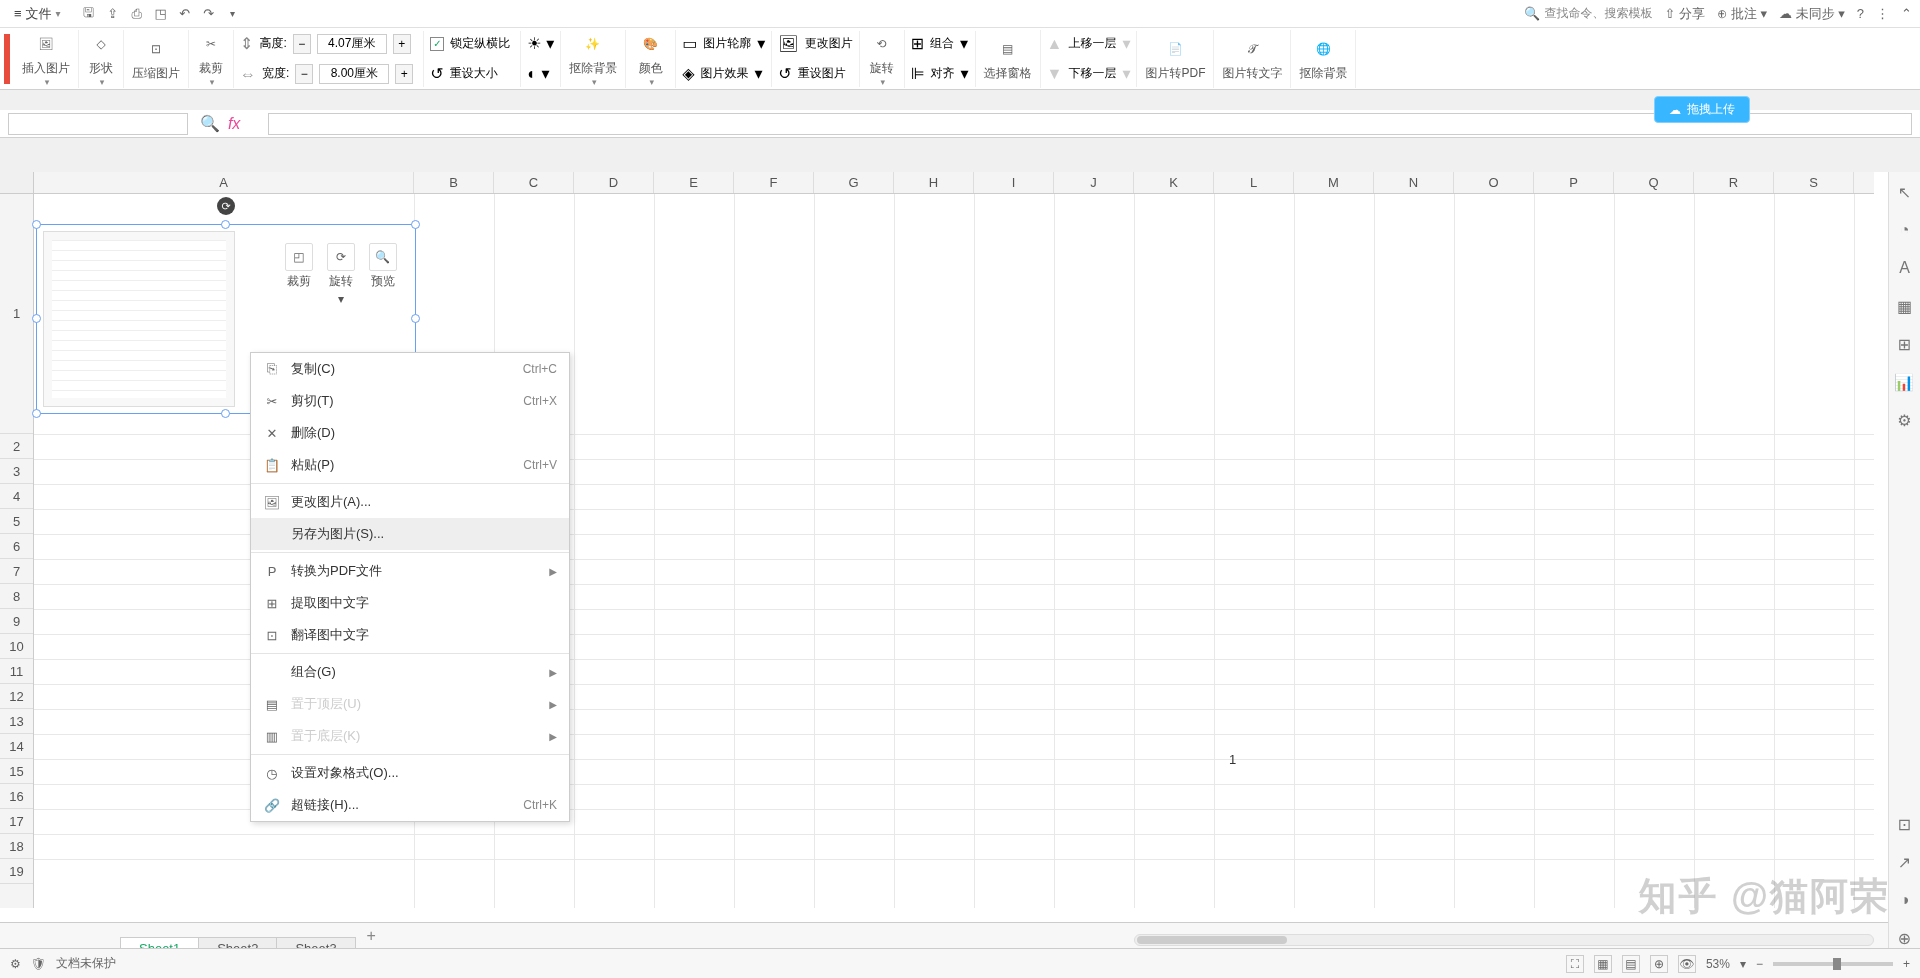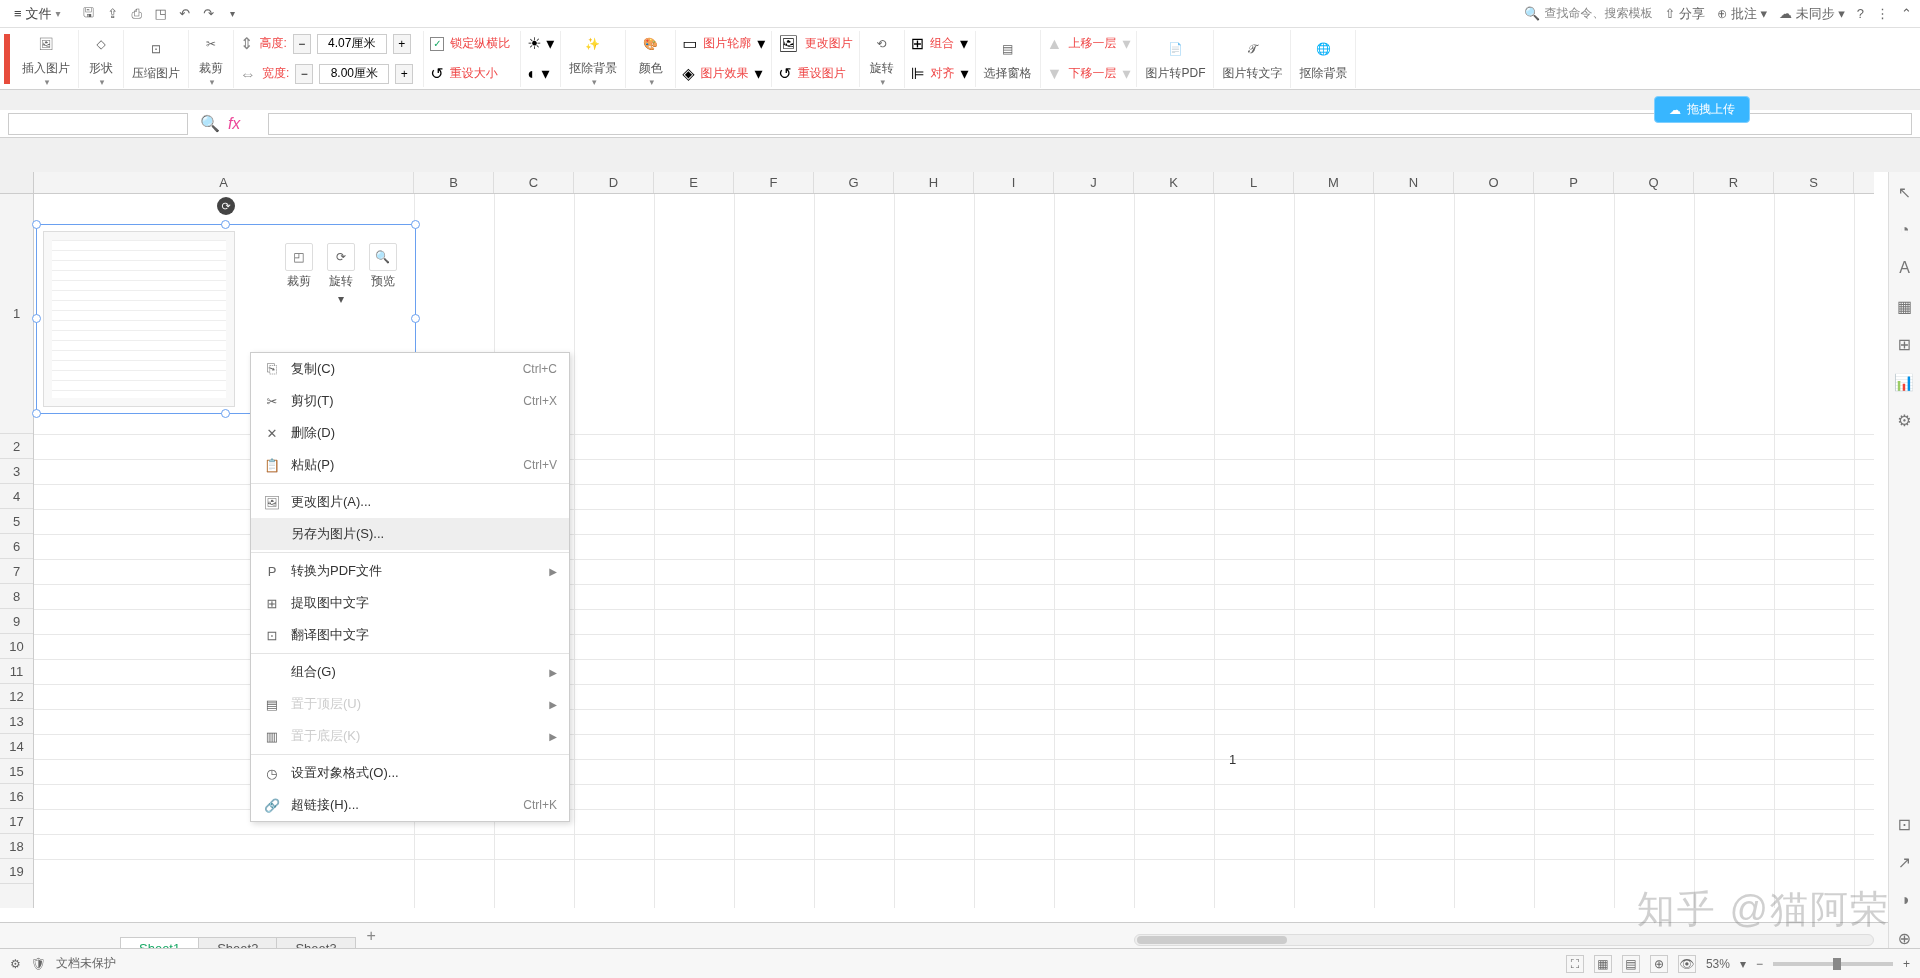--- a/index.html
+++ b/index.html
@@ -18,21 +18,21 @@
 
 
 .ribbon { height: 62px; background: #fff; border-bottom: 1px solid #d0d0d0; display: flex; align-items: center; padding: 0 4px; position: relative; }
 
 .rgroup { display: flex; flex-direction: column; align-items: center; justify-content: center; padding: 0 8px; height: 58px; cursor: pointer; color: #555; font-size: 12px; border-right: 1px solid #eee; }
 .rgroup-big-icon { width: 28px; height: 28px; margin-bottom: 2px; display: flex; align-items: center; justify-content: center; color: #666; }
 .rgroup-row { display: flex; align-items: center; gap: 6px; height: 26px; }
 .rgroup-stack { display: flex; flex-direction: column; gap: 4px; padding: 0 6px; }
 .size-input { width: 70px; height: 20px; border: 1px solid #ccc; font-size: 12px; text-align: center; background: #fff; }
 .spin-btn { width: 18px; height: 20px; border: 1px solid #ccc; background: #f5f5f5; display: inline-flex; align-items: center; justify-content: center; font-size: 12px; cursor: pointer; }
-.ribbon-label { font-size: 12px; color: #ef4444; }
+.ribbon-label { font-size: 12px; color: #000000; }
 .rgroup .dd { font-size: 9px; color: #888; margin-left: 2px; }
 .disabled { color: #ccc !important; }
 
 .upload-pill { position: absolute; right: 170px; top: 96px; background: #38b6ff; color: #fff; font-size: 12px; padding: 4px 14px; border-radius: 4px; display: flex; align-items: center; gap: 6px; border: 1px solid #7fcfff; }
 
 
 .formula-bar { height: 28px; background: #fff; border-bottom: 1px solid #d0d0d0; display: flex; align-items: center; margin-top: 20px; }
 .name-box { width: 180px; height: 22px; border: 1px solid #ccc; margin-left: 8px; background: #fff; }
 .fx-area { flex: 1; height: 22px; border: 1px solid #ccc; margin: 0 8px 0 20px; background: #fff; display: flex; align-items: center; padding-left: 6px; color: #888; font-size: 12px; }
 .fx-icon { margin: 0 8px; color: #ec4899; font-style: italic; }
@@ -85,21 +85,21 @@
 
 .status-bar { position: absolute; bottom: 0; left: 0; right: 0; height: 30px; background: #f7f7f7; border-top: 1px solid #ccc; display: flex; align-items: center; font-size: 12px; color: #666; padding: 0 10px; gap: 10px; }
 .status-right { margin-left: auto; display: flex; align-items: center; gap: 10px; }
 .view-btn { width: 18px; height: 18px; border: 1px solid #ccc; display: inline-flex; align-items: center; justify-content: center; color: #666; cursor: pointer; }
 .zoom-slider { width: 120px; height: 4px; background: #ccc; position: relative; }
 .zoom-slider .z-thumb { position: absolute; left: 50%; top: -4px; width: 8px; height: 12px; background: #888; }
 
 .cell-num { position: absolute; top: 558px; left: 1195px; font-size: 13px; color: #333; }
 
 
-.watermark { position: absolute; right: 30px; bottom: 43px; font-size: 38px; color: rgba(120,120,120,0.35); font-weight: 400; letter-spacing: 2px; pointer-events: none; }
+.watermark { position: absolute; right: 30px; bottom: 56px; font-size: 38px; color: rgba(120,120,120,0.35); font-weight: 700; letter-spacing: 2px; pointer-events: none; }
 </style>
 </head>
 <body>
 
 <div class="top-bar">
   <div class="app-btn">
     <span>≡</span>
     <span>文件</span>
     <span style="font-size:10px;color:#888">▾</span>
   </div>

